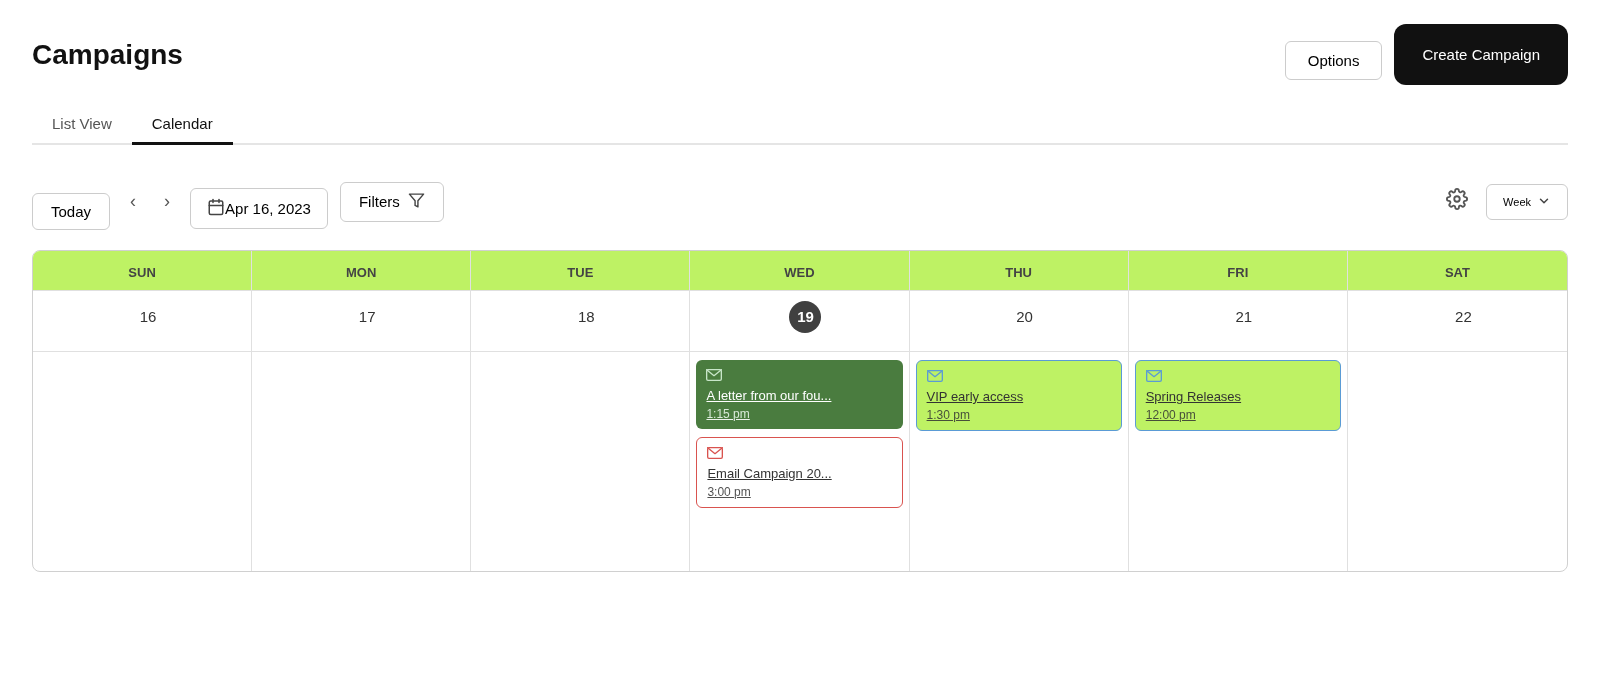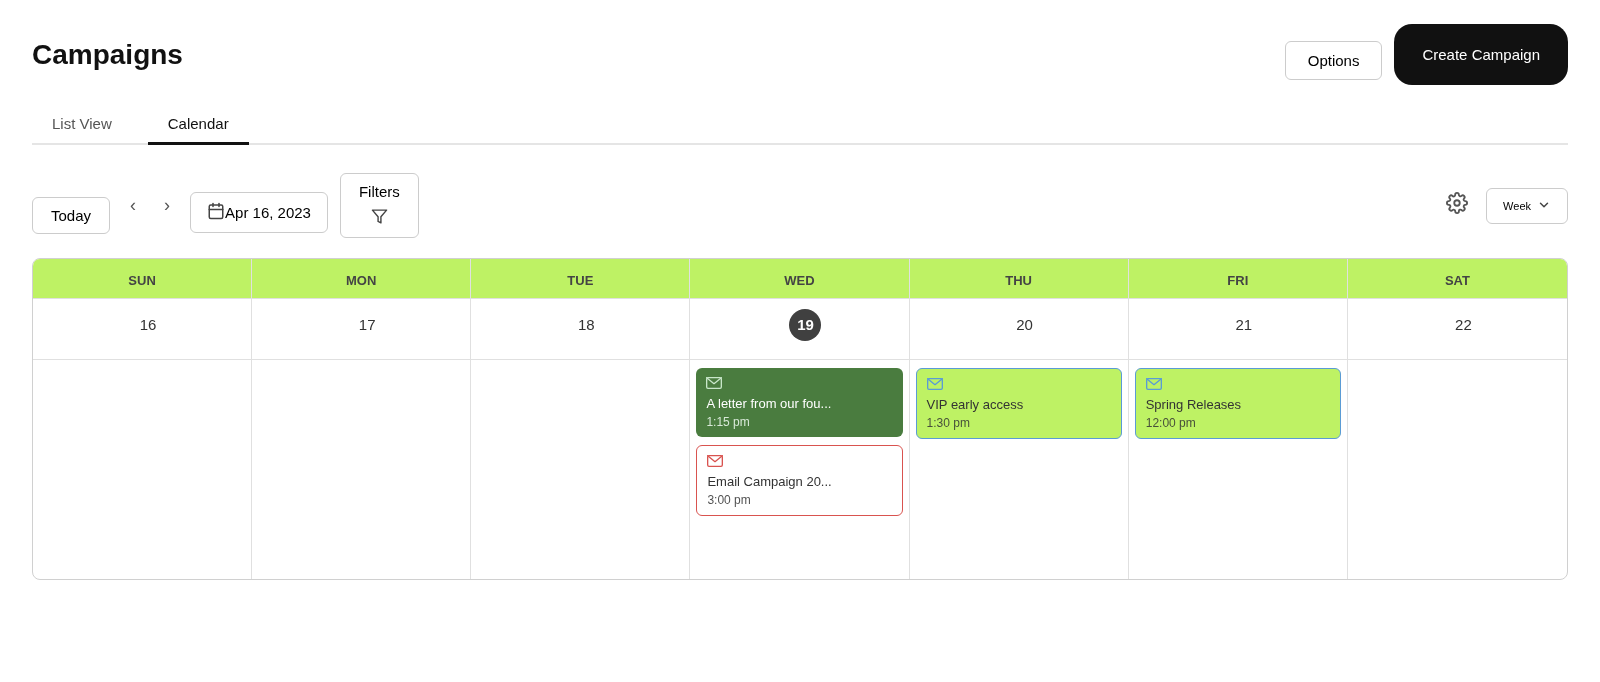--- a/index.html
+++ b/index.html
@@ -10,25 +10,25 @@
     
     .header { display: flex; align-items: center; justify-content: space-between; margin-bottom: 20px; }
     .header-title { font-size: 28px; font-weight: 600; }
     .header-actions { display: flex; gap: 12px; align-items: center; }
     .btn-options {
       border: 1.5px solid #ccc; background: #fff; padding: 10px 22px;
       font-size: 15px; border-radius: 6px; cursor: pointer; margin-top: 12px;
     }
     .btn-create {
       border: none; background: #111; color: #fff; padding: 22px 28px;
-      font-size: 15px; border-radius: 18px; cursor: pointer; font-weight: 500;
-    }
-
-    
-    .tabs { display: flex; gap: 16px; border-bottom: 2px solid #e5e5e5; margin-bottom: 28px; }
+      font-size: 15px; border-radius: 12px; cursor: pointer; font-weight: 500;
+    }
+
+    
+    .tabs { display: flex; gap: 0; border-bottom: 2px solid #e5e5e5; margin-bottom: 28px; }
     .tab {
       padding: 10px 20px; font-size: 15px; cursor: pointer;
       border-bottom: 3px solid transparent; margin-bottom: -2px;
       color: #555;
     }
     .tab.active { border-bottom: 3px solid #111; color: #111; font-weight: 500; }
 
     
     .toolbar { display: flex; align-items: center; gap: 12px; margin-bottom: 20px; }
     .btn-today {
@@ -40,21 +40,21 @@
       color: #555; padding: 6px 8px; border-radius: 4px;
     }
     .date-picker-btn {
       display: flex; align-items: center; 
       border: 1.5px solid #ccc; background: #fff; padding: 9px 16px;
       font-size: 15px; border-radius: 6px; cursor: pointer; margin-top: 14px;
     }
     .filters-btn {
       display: flex; align-items: center; gap: 8px;
       border: 1.5px solid #ccc; background: #fff; padding: 9px 18px;
-      font-size: 15px; border-radius: 6px; cursor: pointer; flex-direction: column;
+      font-size: 15px; border-radius: 6px; cursor: pointer;
     }
     .spacer { flex: 1; }
     .gear-btn {
       background: none; border: none; cursor: pointer; font-size: 22px; color: #555; padding: 6px;
     }
     .week-btn {
       display: flex; align-items: center; gap: 6px;
       border: 1.5px solid #ccc; background: #fff; padding: 9px 16px;
       font-size: 11px; border-radius: 6px; cursor: pointer;
     }
@@ -82,21 +82,21 @@
     
     .cal-events { display: grid; grid-template-columns: repeat(7, 1fr); border-top: 1px solid #e0e0e0; min-height: 220px; }
     .cal-event-cell {
       padding: 8px 6px; border-right: 1px solid #e0e0e0;
       display: flex; flex-direction: column; gap: 8px;
     }
     .cal-event-cell:last-child { border-right: none; }
 
     .event-card {
       border-radius: 6px; padding: 8px 10px; cursor: pointer; font-size: 13px;
-      display: flex; flex-direction: column; gap: 2px;
+      display: flex; flex-direction: column; gap: 2px; text-decoration: underline;
     }
     .event-card.green { background: #4a7c3f; color: #fff; }
     .event-card.blue { background: #bef264; color: #333; border: 1.5px solid #5a9bd5; }
     .event-card.red { background: #fff; color: #333; border: 1.5px solid #d9534f; }
 
     .event-icon { font-size: 14px; margin-bottom: 2px; }
     .event-card.green .event-icon { color: #c8e6c9; }
     .event-card.blue .event-icon { color: #5a9bd5; }
     .event-card.red .event-icon { color: #d9534f; }
     .event-title { font-size: 13px; font-weight: 500; line-height: 1.3; }

